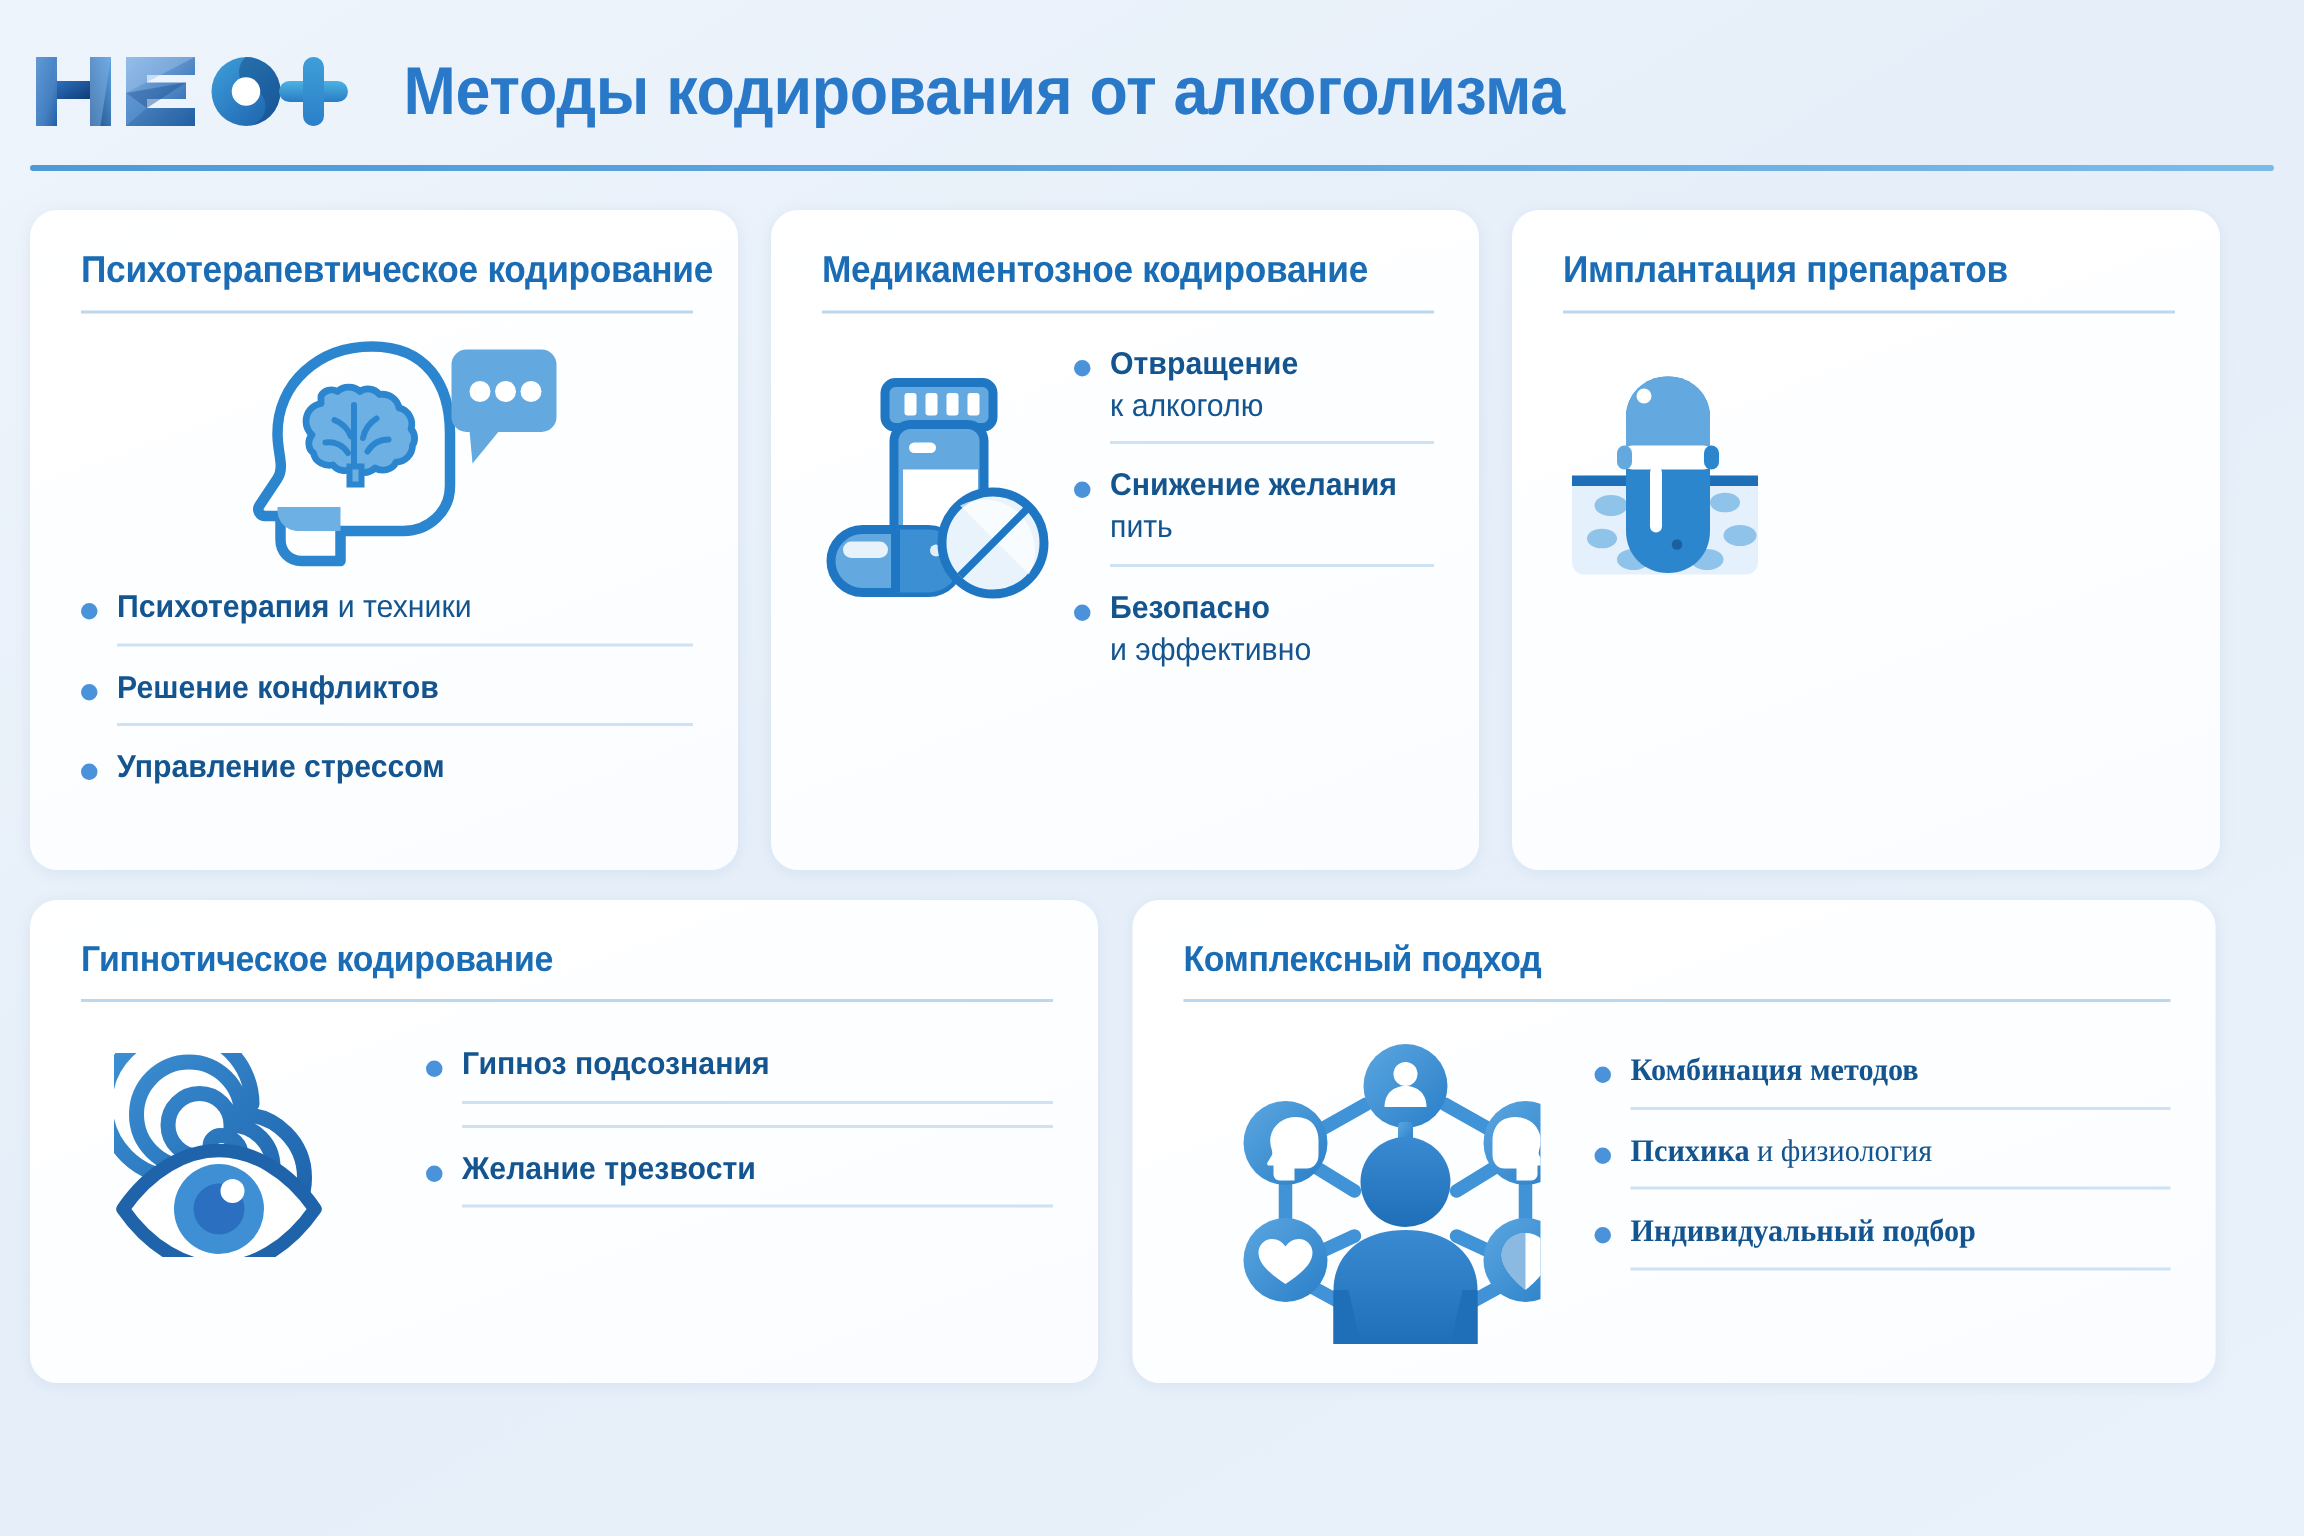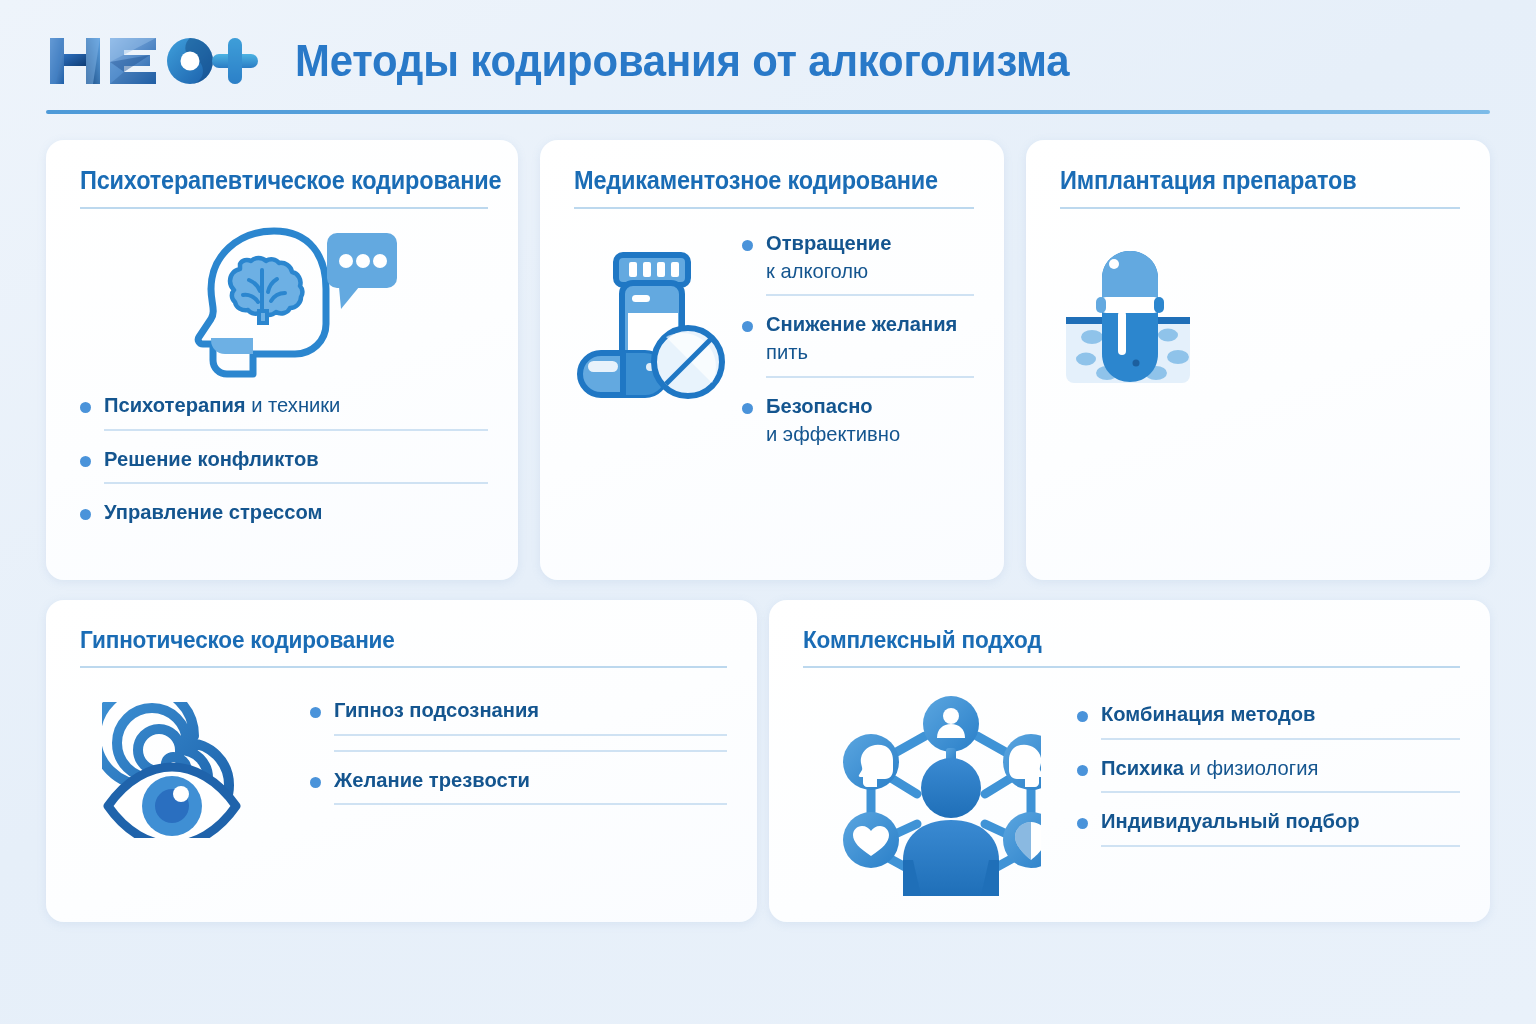--- a/index.html
+++ b/index.html
@@ -11,21 +11,21 @@
     height: 1024px;
     overflow: hidden;
     font-family: "Liberation Sans", sans-serif;
     background: linear-gradient(150deg, #eef4fb 0%, #e6eff9 45%, #e9f1fa 100%);
   }
   .page {
     position: relative;
     width: 1536px;
     height: 1024px;
     box-sizing: border-box;
-    padding: 0 46px;
+    padding: 0 20px;
   }
 
   
   .header {
     display: flex;
     align-items: center;
     height: 104px;
     padding-top: 18px;
     box-sizing: border-box;
   }
@@ -53,21 +53,21 @@
   }
 
   
   .grid-top {
     display: flex;
     gap: 22px;
     margin-top: 26px;
   }
   .grid-bottom {
     display: flex;
-    gap: 12px;
+    gap: 23px;
     margin-top: 20px;
   }
   .card {
     background: linear-gradient(160deg, #ffffff 0%, #fdfeff 55%, #fafcff 100%);
     border-radius: 18px;
     box-shadow: 0 2px 10px rgba(110, 150, 195, 0.13);
     padding: 26px 30px 20px 34px;
     box-sizing: border-box;
     position: relative;
   }
@@ -444,21 +444,21 @@
             <path d="M202 126c-9 0-16 7-16 15 0 11 16 23 16 23s16-12 16-23c0-8-7-15-16-15z" fill="#ffffff"></path>
             <path d="M202 126c-9 0-16 7-16 15 0 11 16 23 16 23z" fill="#2a7fc8" opacity="0.55"></path>
 
             <circle cx="122" cy="92" r="30" fill="url(#manGrad)"></circle>
             <path d="M122 124c-30 0-48 17-48 40v36h96v-36c0-23-18-40-48-40z" fill="url(#manGrad)"></path>
             <path d="M74 164v36h18l-8-36z" fill="#1f6fb8"></path>
             <path d="M170 164v36h-18l8-36z" fill="#1f6fb8"></path>
           </svg>
         </div>
 
-        <div class="bullets" style="padding-top:12px;">
+        <div class="bullets" style="padding-top:12px;font-family:Liberation Serif, serif;">
           <div class="bullet">
             <span class="dot"></span>
             <div class="line1">Комбинация методов</div>
           </div>
           <div class="bullet-rule"></div>
 
           <div class="bullet">
             <span class="dot"></span>
             <div class="line1"><span>Психика</span><span class="inline2"> и физиология</span></div>
           </div>

